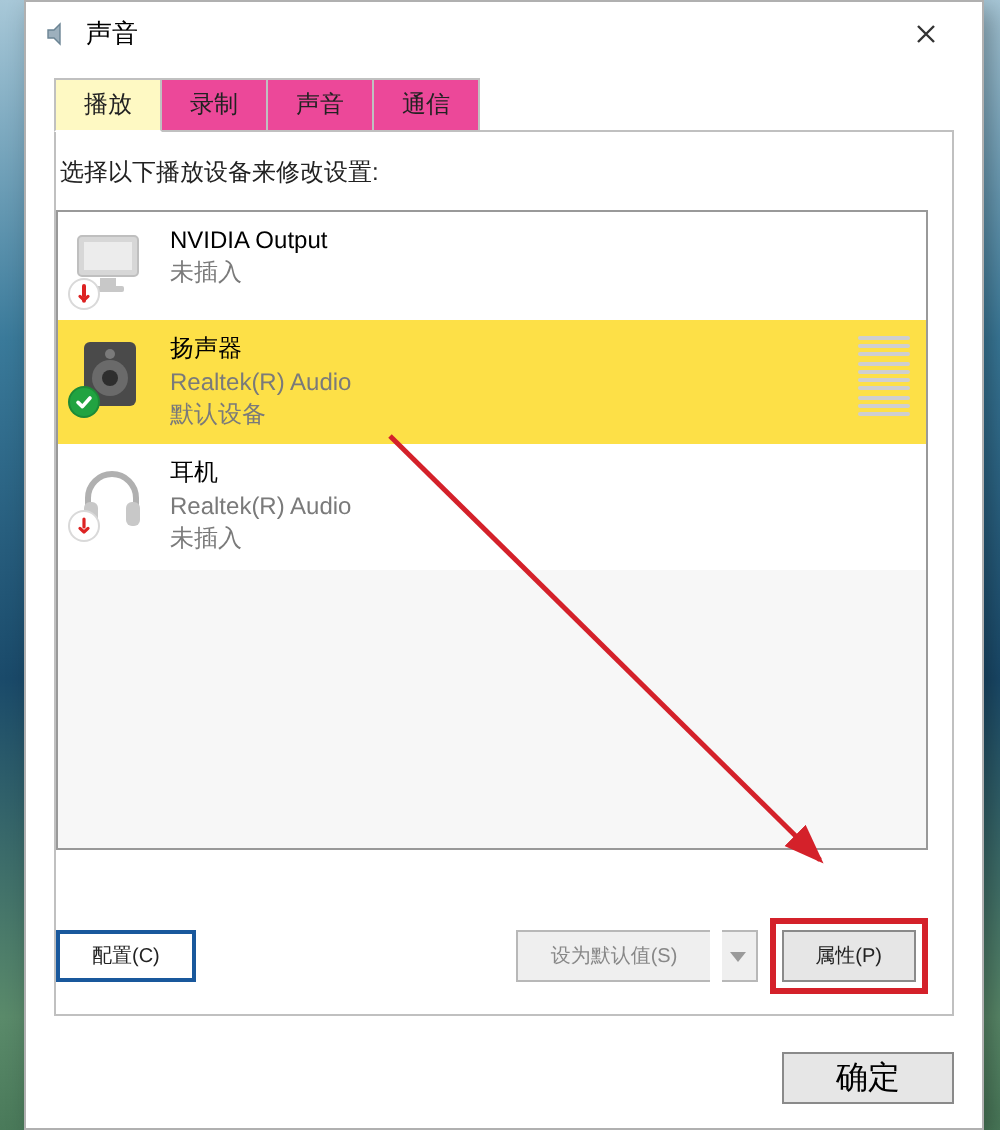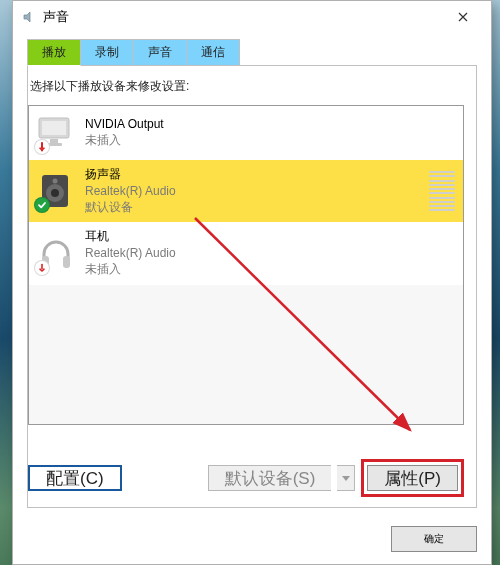--- a/index.html
+++ b/index.html
@@ -55,28 +55,28 @@
     display:flex;
     flex-direction:column;
   }
   .tabs {
     display:flex;
     position:relative;
   }
   .tab {
     padding: 4px 14px;
     border: 1px solid #c0c0c0;
-    background:#7dd3fc;
+    background:#ec4899;
     margin-right:-1px;
     color:#222;
     font-size:12px;
   }
   .tab.active {
     border-bottom:1px solid #ffffff;
-    background:#84cc16;
+    background:#fef9c3;
     z-index:2;
     position:relative;
     text-align:right;
   }
   .tabpanel {
     border:1px solid #c0c0c0;
     padding:12px 12px 10px 0;
     margin-top:-1px;
     flex:1;
     display:flex;
@@ -85,21 +85,20 @@
   .instruction { margin: 0 0 10px 2px; color:#222; }
 
   .devlist {
     border:1px solid #999;
     background:#f7f7f7;
     flex:0 0 auto;
     height:320px;
   }
   .devrow {
     display:flex;
-    align-items:center;
     padding:6px 8px 6px 6px;
     background:#ffffff;
   }
   .devrow.selected { background:#fde047; }
   .devicon-wrap {
     width:42px; height:42px;
     position:relative;
     margin-right:8px;
     display:flex; align-items:center; justify-content:center;
   }
@@ -129,21 +128,21 @@
     display:flex;
     align-items:center;
     gap:6px;
     padding-top:10px;
   }
   .btn {
     height:26px;
     border:1px solid #8a8a8a;
     background:#e6e6e6;
     padding:0 16px;
-    font-size:17px;
+    font-size:10px;
     display:flex; align-items:center; justify-content:center;
     color:#222;
   }
   .btn.disabled { color:#888; background:#efefef; border-color:#b8b8b8; }
   .btn.blueframe { border:2px solid #19589c; background:#ffffff; }
   .droparrow {
     width:18px; height:26px; border:1px solid #b8b8b8; border-left:none;
     background:#efefef; color:#888; display:flex;align-items:center;justify-content:center;
     font-size:9px;
   }
@@ -157,21 +156,21 @@
     padding:8px 14px 12px 14px;
     display:flex;
     justify-content:flex-end;
     gap:8px;
   }
   .footerbtn {
     width:86px; height:26px;
     border:1px solid #8a8a8a;
     background:#e6e6e6;
     display:flex;align-items:center;justify-content:center;
-    font-size:10px;
+    font-size:16px;
   }
 
   
   .arrow-svg {
     position:absolute;
     left:0; top:0;
     width:500px; height:565px;
     pointer-events:none;
   }
 </style>
@@ -283,21 +282,21 @@
             <div class="line2">Realtek(R) Audio</div>
             <div class="line3">未插入</div>
           </div>
         </div>
 
       </div>
 
       <div class="bottom-row">
         <div class="btn blueframe">配置(C)</div>
         <div style="flex:1"></div>
-        <div class="btn disabled" style="border-right:none">默认设备(S)</div>
+        <div class="btn disabled" style="border-right:none">设为默认值(S)</div>
         <div class="droparrow">
           <svg width="8" height="5" viewBox="0 0 8 5">
               <path d="M0 0 L4 5 L8 0 Z" fill="#9a9a9a"></path>
             </svg>
         </div>
         <div class="redbox">
           <div class="btn">属性(P)</div>
         </div>
       </div>
 

